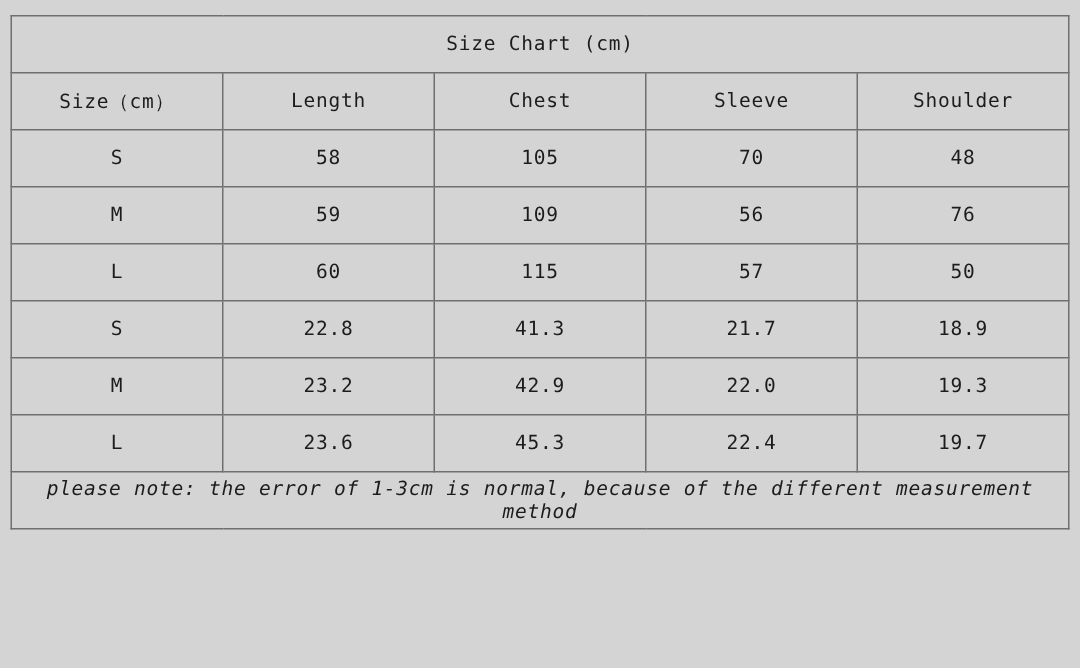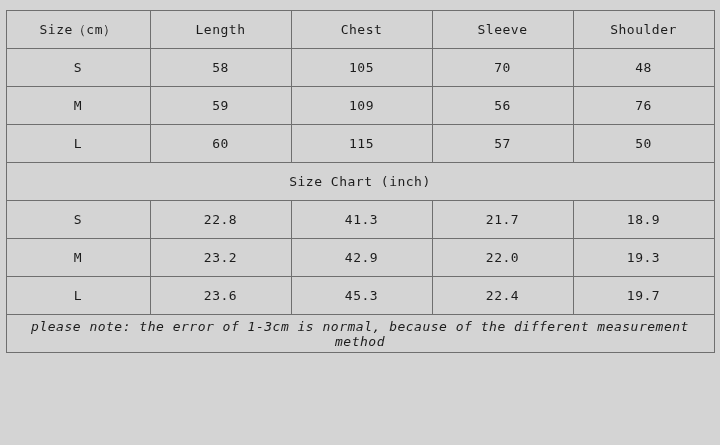--- a/index.html
+++ b/index.html
@@ -71,20 +71,23 @@
 </style>
 </head>
 <body>
 
 <div class="sheet">
   <div class="spacer-top"></div>
 
   <table class="size-table">
     <tbody>
       <tr>
+        <td class="title-cell" colspan="5">Size Chart (cm)</td>
+      </tr>
+      <tr>
         <td class="header-cell col-size">Size（cm）</td>
         <td class="header-cell col-other">Length</td>
         <td class="header-cell col-other">Chest</td>
         <td class="header-cell col-other">Sleeve</td>
         <td class="header-cell col-other">Shoulder</td>
       </tr>
       <tr>
         <td>S</td>
         <td>58</td>
         <td>105</td>
@@ -99,23 +102,20 @@
         <td>76</td>
       </tr>
       <tr>
         <td>L</td>
         <td>60</td>
         <td>115</td>
         <td>57</td>
         <td>50</td>
       </tr>
 
-      <tr>
-        <td class="title-cell" colspan="5">Size Chart (inch)</td>
-      </tr>
       <tr>
         <td>S</td>
         <td>22.8</td>
         <td>41.3</td>
         <td>21.7</td>
         <td>18.9</td>
       </tr>
       <tr>
         <td>M</td>
         <td>23.2</td>

